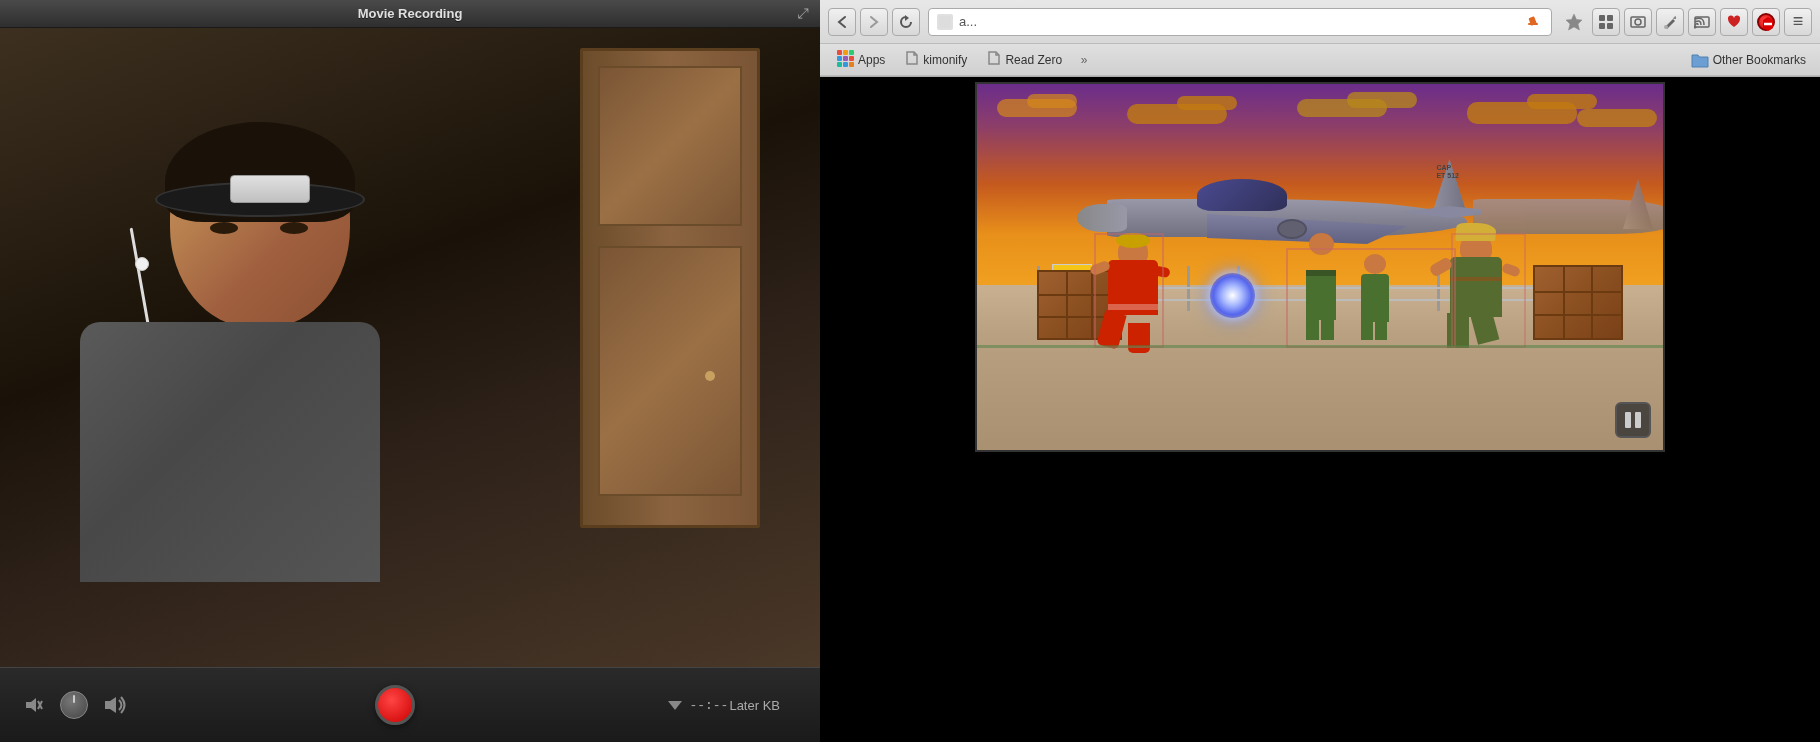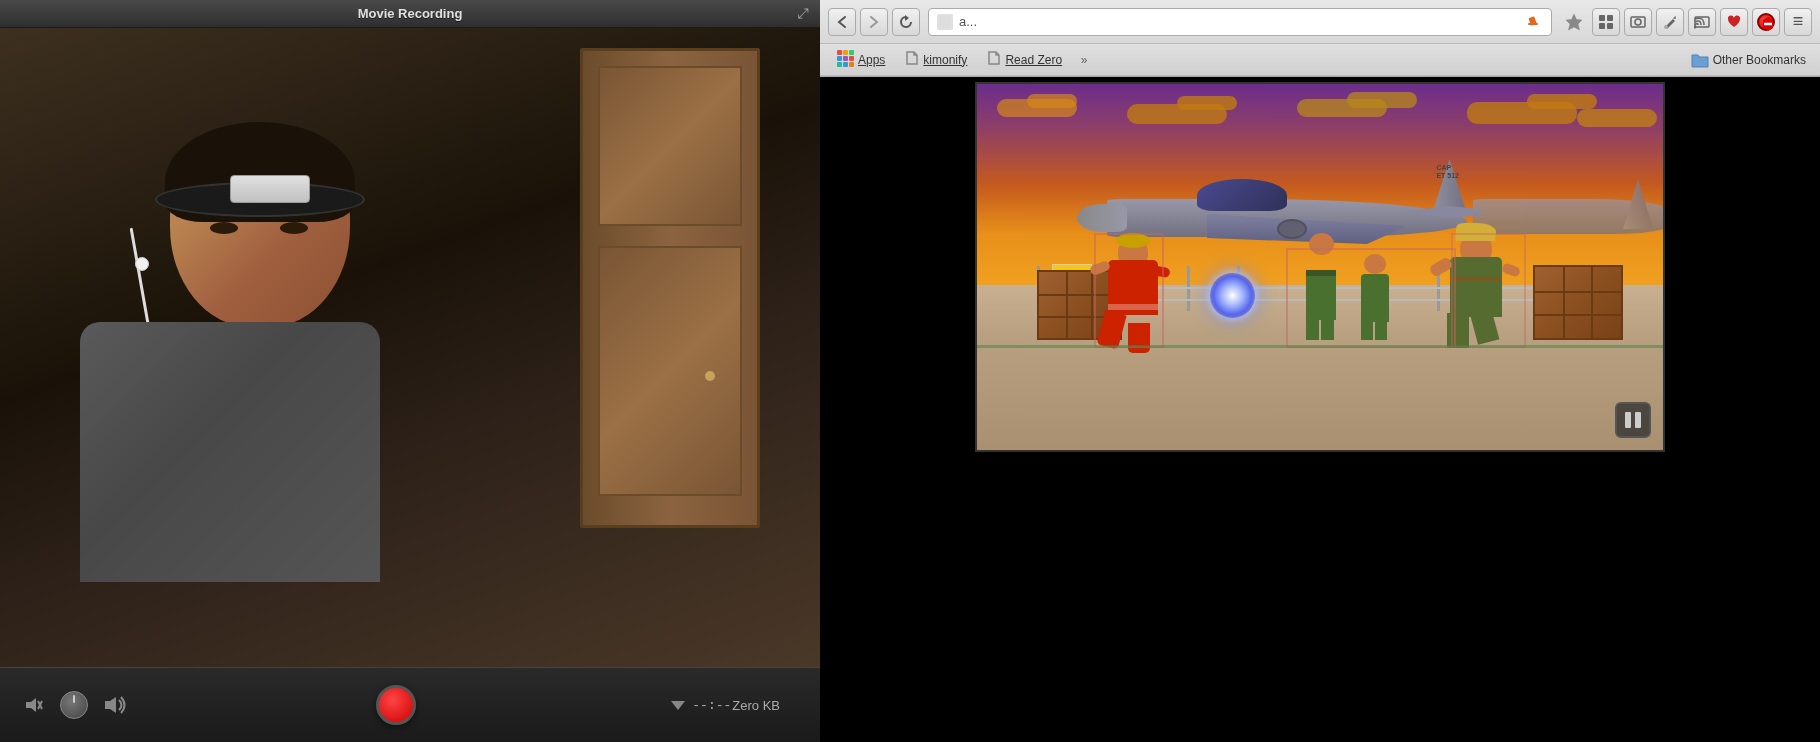--- a/index.html
+++ b/index.html
@@ -449,21 +449,20 @@
       height: 24px;
       display: flex;
       align-items: center;
       gap: 4px;
       padding: 0 8px;
       border-radius: 3px;
       cursor: pointer;
       font-size: 12px;
       color: #333;
       white-space: nowrap;
-      text-decoration: underline;
     }
 
     .bookmark-icon {
       font-size: 14px;
     }
 
     .bookmarks-more {
       width: 20px;
       height: 24px;
       display: flex;
@@ -625,21 +624,21 @@
     <div class="ctrl-divider"></div>
 
     <div class="dropdown-arrow">
       <svg width="20" height="20" viewBox="0 0 20 20">
         <polygon points="3,6 17,6 10,15" fill="#888"></polygon>
       </svg>
     </div>
 
     <span class="time-display">--:--</span>
 
-    <span class="file-size-display">Zero KB</span>
+    <span class="file-size-display">Later KB</span>
   </div>
 </div>
 
 <div id="right-panel">
   <div id="browser-chrome">
 
     <div id="browser-toolbar">
 
       <div class="nav-btn">
         <svg width="14" height="14" viewBox="0 0 14 14">

